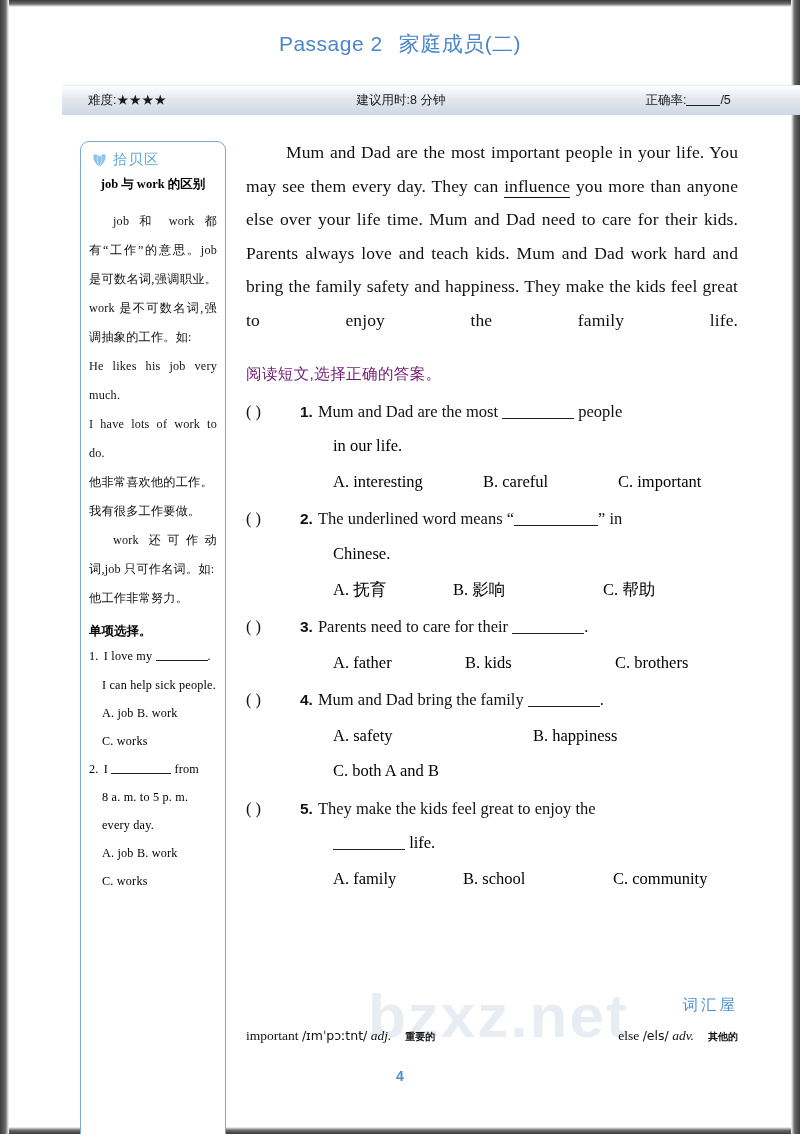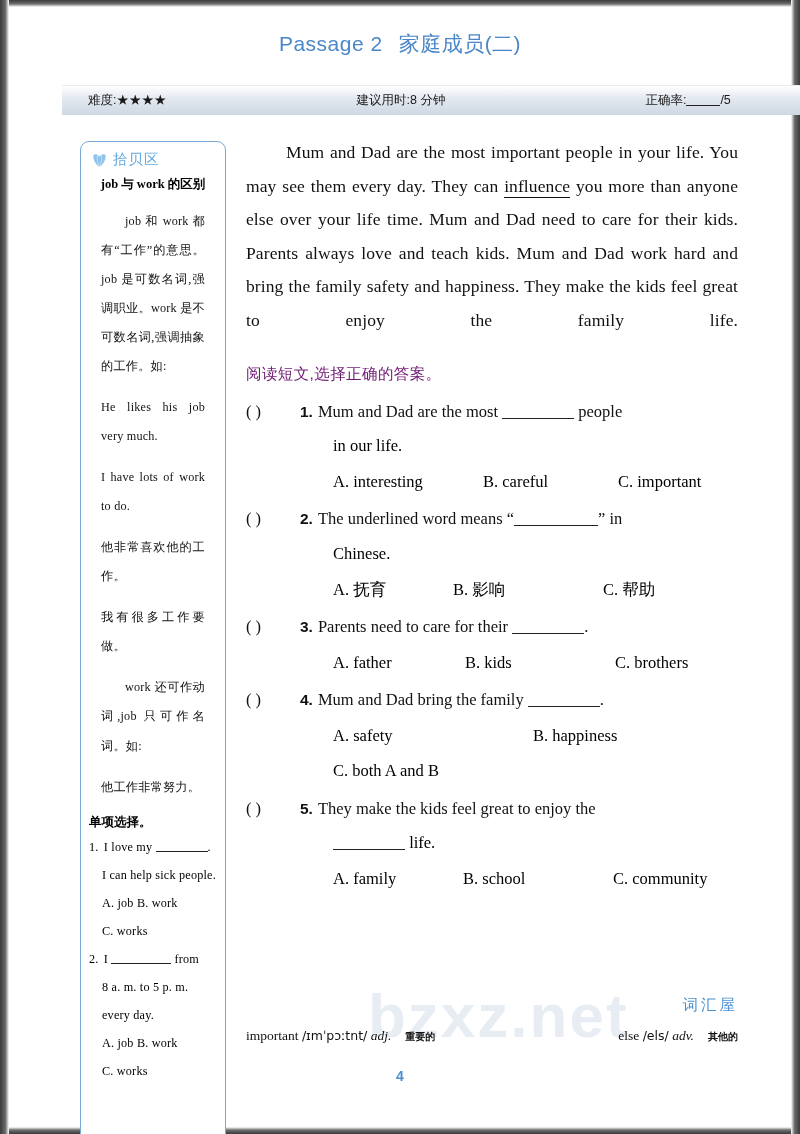--- a/index.html
+++ b/index.html
@@ -114,21 +114,21 @@
     color: #000;
     margin: 2px 0 14px 0;
     font-family: "Liberation Serif", serif;
   }
   .sb-p {
     font-size: 12.2px;
     line-height: 2.38;
     color: #111;
     text-align: justify;
     text-align-last: left;
-    margin: 12px;
+    margin: 0;
     letter-spacing: 0.2px;
   }
   .sb-p.indent { text-indent: 24px; }
   .sb-sec-title {
     font-weight: bold;
     font-size: 12.5px;
     margin: 10px 0 2px 0;
   }
   .sb-q {
     font-size: 12.2px;

